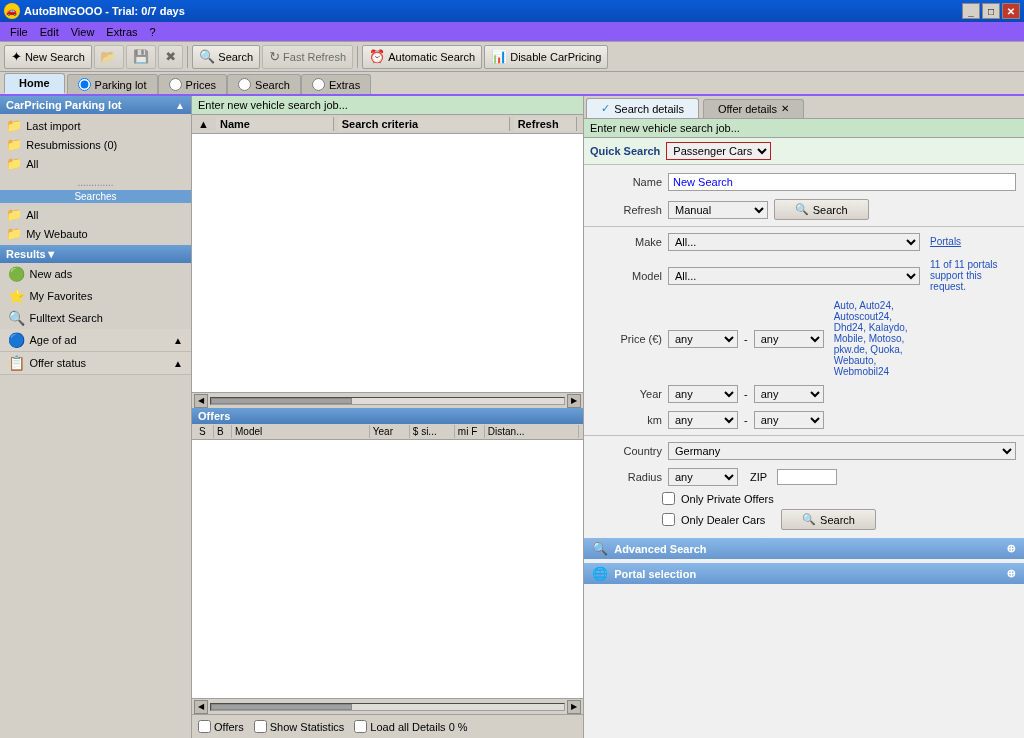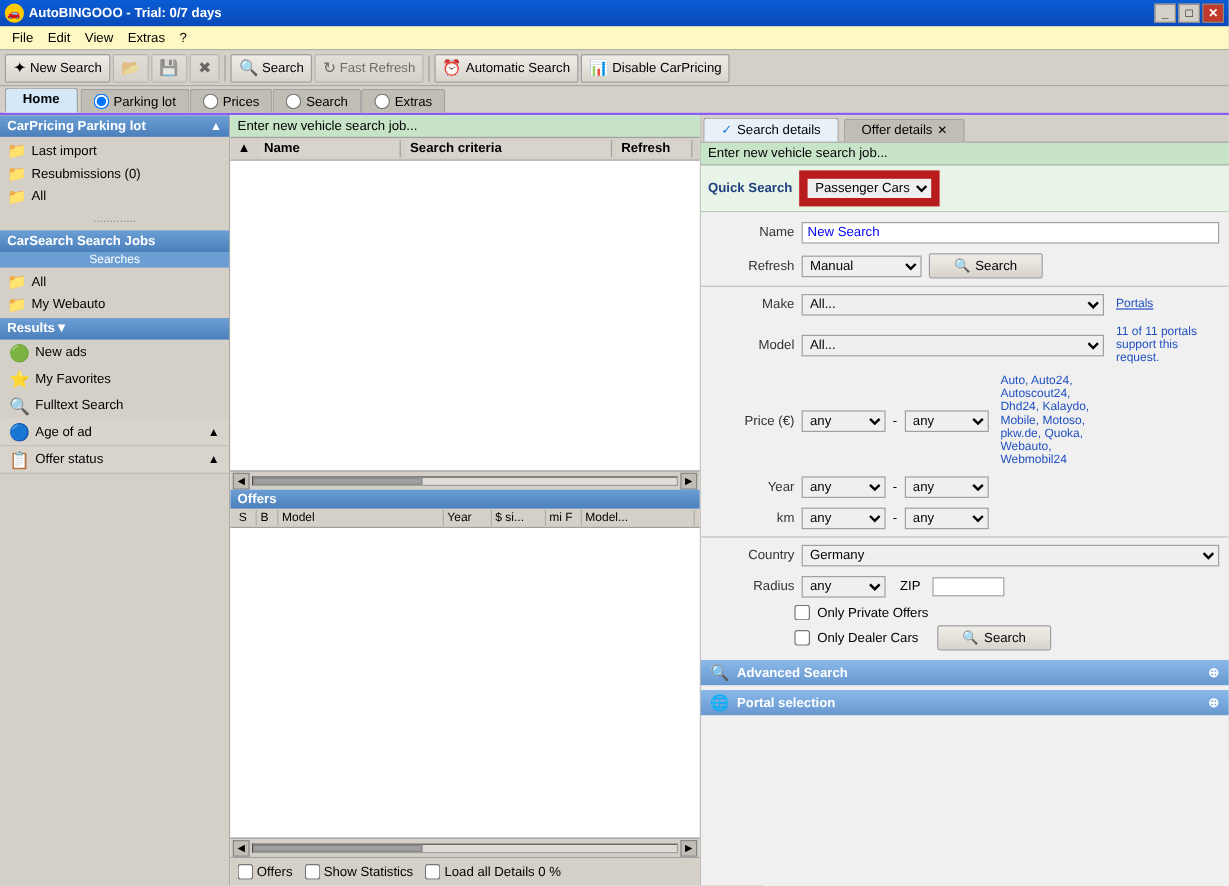--- a/index.html
+++ b/index.html
@@ -17,21 +17,21 @@
       font-weight: bold;
       user-select: none;
     }
     #titlebar .icon { width: 16px; height: 16px; margin-right: 4px; background: #ffcc00; border-radius: 50%; display: inline-block; font-size: 9px; display: flex; align-items: center; justify-content: center; }
     #titlebar .title { flex: 1; }
     #titlebar .win-btns { display: flex; gap: 2px; }
     .win-btn { width: 18px; height: 16px; background: #d4d0c8; border: 1px solid #888; display: flex; align-items: center; justify-content: center; font-size: 10px; cursor: pointer; color: #000; }
 
     
     #menubar {
-      background: #fef9c3;
+      background: #8b5cf6;
       height: 20px;
       display: flex;
       align-items: center;
       padding: 0 4px;
       border-bottom: 1px solid #a0a0a0;
     }
     .menu-item { padding: 2px 6px; font-size: 11px; cursor: pointer; }
 
     
     #toolbar {
@@ -347,23 +347,20 @@
       <div class="tree-item">
         <span class="tree-folder">📁</span>
         <span>Resubmissions (0)</span>
       </div>
       <div class="tree-item">
         <span class="tree-folder">📁</span>
         <span>All</span>
       </div>
     </div>
     <div style="text-align:center;color:#888;font-size:10px;padding:2px;">.............</div>
-    <div class="section-header">
-      <span>CarSearch Search Jobs</span>
-    </div>
     <div style="background:#6b9fd4;color:white;font-size:10px;padding:1px 6px;text-align:center;">
       <span>Searches</span>
     </div>
     <div class="tree-section">
       <div class="tree-item">
         <span class="tree-folder">📁</span>
         <span>All</span>
       </div>
       <div class="tree-item">
         <span class="tree-folder">📁</span>
@@ -428,21 +425,21 @@
     <div class="offers-section">
       <span>Offers</span>
     </div>
     <div class="offers-table-header">
       <span class="offers-col" style="width:18px;">S</span>
       <span class="offers-col" style="width:18px;">B</span>
       <span class="offers-col" style="flex:3;">Model</span>
       <span class="offers-col" style="width:40px;">Year</span>
       <span class="offers-col" style="width:45px;">$ si...</span>
       <span class="offers-col" style="width:30px;">mi F</span>
-      <span class="offers-col" style="flex:2;">Model...</span>
+      <span class="offers-col" style="flex:2;">Distan...</span>
     </div>
     <div style="flex:1;background:white;min-height:80px;"></div>
 
     <div class="hscroll-area">
       <div class="hscroll-btn">◀</div>
       <div class="hscroll-track">
         <div class="hscroll-thumb"></div>
       </div>
       <div class="hscroll-btn">▶</div>
     </div>
@@ -474,21 +471,21 @@
         <span class="right-tab-close">✕</span>
       </div>
     </div>
 
     <div style="background:#c8e4c8;padding:3px 6px;font-size:11px;border-bottom:1px solid #a0a0a0;">
       <span>Enter new vehicle search job...</span>
     </div>
 
     <div class="quick-search-row">
       <span class="qs-label">Quick Search</span>
-      <select style="font-size:11px;padding:1px 2px;border:7px solid #b91c1c;">
+      <select style="font-size:11px;padding:1px 2px;border:1px solid #b91c1c;">
         <option value="Passenger Cars">Passenger Cars</option>
       </select>
     </div>
 
     <div style="background:#f0f0f0;padding:4px 0;">
 
       <div class="form-row">
         <span class="form-label">Name</span>
         <input type="text" class="form-input blue-text" style="flex: 1 1 0%; color: blue; font-size: 11px; padding: 2px 4px; border: 1px solid rgb(160, 160, 160);" value="New Search">
       </div>

